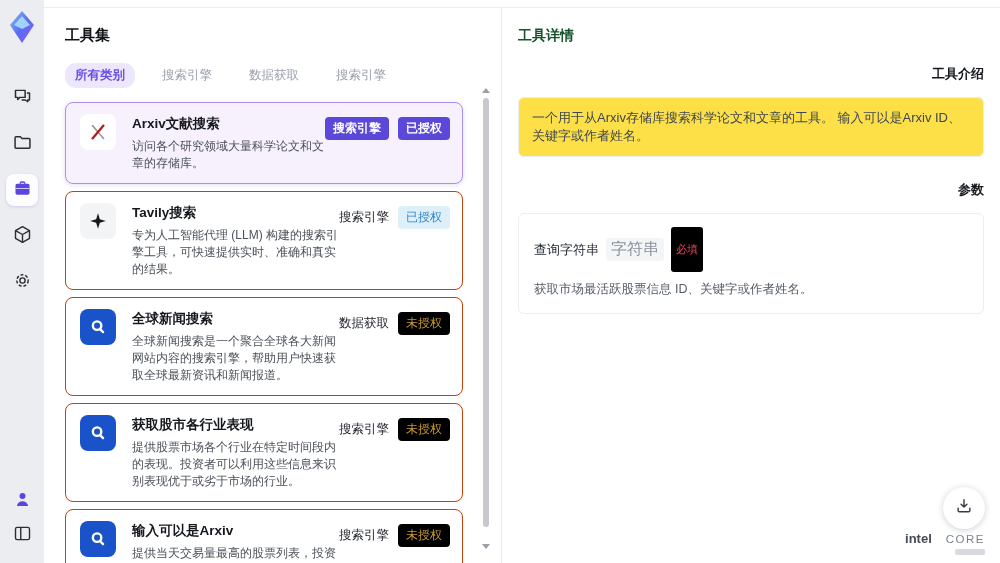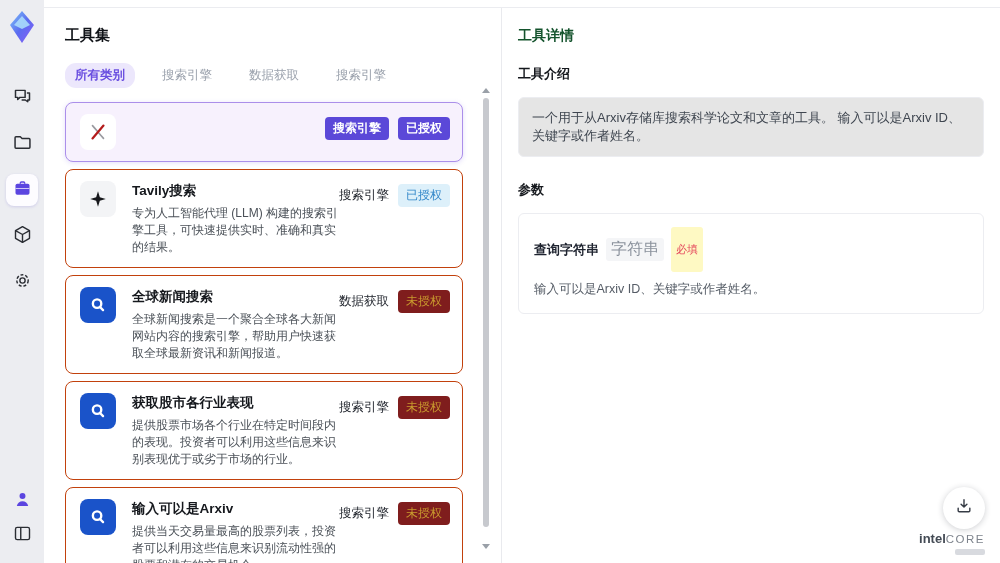--- a/index.html
+++ b/index.html
@@ -42,51 +42,51 @@
   .tool-icon.blue { background:#1a53c9; }
   .tool-icon svg { width:22px; height:22px; }
   .tool-text { width:250px; }
   .tool-name { font-size:13.5px; font-weight:bold; color:#15181d; margin:1px 0 5px 0; }
   .tool-desc { font-size:12px; line-height:17px; color:#4b5158; }
   .tool-badges { margin-left:auto; display:flex; align-items:center; gap:9px; padding-top:3px; white-space:nowrap; }
   .cat-text { font-size:12.5px; color:#23272f; }
   .badge { font-size:12px; border-radius:4px; padding:3px 8px; }
   .badge.solid { background:#5b48d8; color:#fff; font-weight:bold; }
   .badge.blue { background:#ddf0fa; color:#3287c9; }
-  .badge.yellow { background:#7f1d1d; color:#c99a2e; }
+  .badge.yellow { background:#000000; color:#c99a2e; }
 
   
   .scrollbar { position:absolute; right:11px; top:80px; bottom:14px; width:8px; }
   .sb-arrow { width:0; height:0; border-left:4px solid transparent; border-right:4px solid transparent; margin:0 auto; }
   .sb-up { border-bottom:5px solid #9aa0a8; }
   .sb-down { border-top:5px solid #9aa0a8; position:absolute; bottom:0; left:0; right:0; margin:auto; }
   .sb-thumb { position:absolute; top:10px; bottom:22px; left:1px; width:6px; background:#c7c9ce; border-radius:3px; }
 
   
   .details-panel { position:absolute; left:501px; top:8px; right:0; bottom:0; border-left:1px solid #e9eaee;
                    padding:12px 16px 0 16px; }
   .details-title { font-size:14px; font-weight:bold; color:#14532d; margin:7px 0 20px 0; }
-  .section-h { font-size:13px; font-weight:bold; color:#15181d; margin:0 0 14px 0; }
+  .section-h { font-size:13px; font-weight:bold; color:#15181d; margin:0 0 14px 0;text-align:right; }
   .intro-box { border:1px solid #ecedf1; border-radius:6px; padding:11px 13px; font-size:13px; color:#3f4650;
-               margin-bottom:24px; background:#e5e5e5; }
+               margin-bottom:24px; background:#fde047; }
   .param-box { border:1px solid #ecedf1; border-radius:6px; padding:13px 15px 15px 15px; background:#fff; }
   .param-head { display:flex; align-items:center; gap:7px; margin-bottom:9px; }
-  .param-name { font-size:13px; font-weight:bold; color:#1f2430; }
+  .param-name { font-size:13px; font-weight:normal; color:#1f2430; }
   .param-type { font-size:16px; color:#8a919c; background:#f4f5f7; padding:1px 5px; border-radius:3px; }
-  .param-req  { font-size:11px; color:#e5485d; background:#fef9c3; padding:15px 5px; border-radius:3px; }
+  .param-req  { font-size:11px; color:#e5485d; background:#000000; padding:15px 5px; border-radius:3px; }
   .param-desc { font-size:12.5px; color:#555c66; }
 
   
   .fab { position:absolute; right:15px; bottom:34px; width:42px; height:42px; border-radius:50%; background:#fff;
          box-shadow:0 1px 6px rgba(30,35,50,.22); display:flex; align-items:center; justify-content:center; cursor:pointer; }
   .fab svg { width:20px; height:20px; }
   .intel { position:absolute; right:15px; bottom:8px; text-align:right; }
   .intel-line { white-space:nowrap; }
   .intel-word { font-size:13px; font-weight:bold; color:#434a54; }
-  .core-word { font-size:11.5px; color:#7d838c; letter-spacing:1.5px; margin-left:0; }
+  .core-word { font-size:11.5px; color:#7d838c; letter-spacing:1.5px; margin-left:14px; }
   .intel-bar { width:30px; height:6px; background:#ced1d7; border-radius:2px; margin:2px 0 0 auto; opacity:.8; }
 </style>
 </head>
 <body>
 
 <div class="app">
 
   <aside class="rail">
     <div class="logo">
       <svg viewBox="0 0 30 34" width="30" height="34">
@@ -177,20 +177,24 @@
 
     <div class="cards">
 
       <div class="card selected">
         <div class="tool-icon white">
           <svg viewBox="0 0 24 24" fill="none" stroke-linecap="round">
             <path d="M6 5c4 4.5 8 9.5 12 14" stroke="#9a9aa0" stroke-width="1.8"></path>
             <path d="M18 5L6 19" stroke="#b31b1b" stroke-width="2.4"></path>
           </svg>
         </div>
+        <div class="tool-text">
+          <div class="tool-name">Arxiv文献搜索</div>
+          <div class="tool-desc">访问各个研究领域大量科学论文和文章的存储库。</div>
+        </div>
         <div class="tool-badges">
           <span class="badge solid">搜索引擎</span>
           <span class="badge solid">已授权</span>
         </div>
       </div>
 
       <div class="card">
         <div class="tool-icon">
           <svg viewBox="0 0 24 24" fill="#17181c">
               <path d="M12 3.5l2 6.5 6.5 2-6.5 2-2 6.5-2-6.5L3.5 12l6.5-2z"></path>
@@ -272,21 +276,21 @@
     <div class="section-h">工具介绍</div>
     <div class="intro-box">一个用于从Arxiv存储库搜索科学论文和文章的工具。 输入可以是Arxiv ID、关键字或作者姓名。</div>
 
     <div class="section-h">参数</div>
     <div class="param-box">
       <div class="param-head">
         <span class="param-name">查询字符串</span>
         <span class="param-type">字符串</span>
         <span class="param-req">必填</span>
       </div>
-      <div class="param-desc">输入可以是Arxiv ID、关键字或作者姓名。</div>
+      <div class="param-desc">获取市场最活跃股票信息 ID、关键字或作者姓名。</div>
     </div>
 
     <div class="fab">
       <span>
         <svg viewBox="0 0 24 24" width="20" height="20" fill="none" stroke="#363c46" stroke-width="1.7" stroke-linecap="round" stroke-linejoin="round">
           <path d="M12 4.5v8.5M8.5 9.8L12 13.3l3.5-3.5"></path>
           <path d="M5 14.5v3.2a1.3 1.3 0 0 0 1.3 1.3h11.4a1.3 1.3 0 0 0 1.3-1.3v-3.2"></path>
         </svg>
       </span>
     </div>

